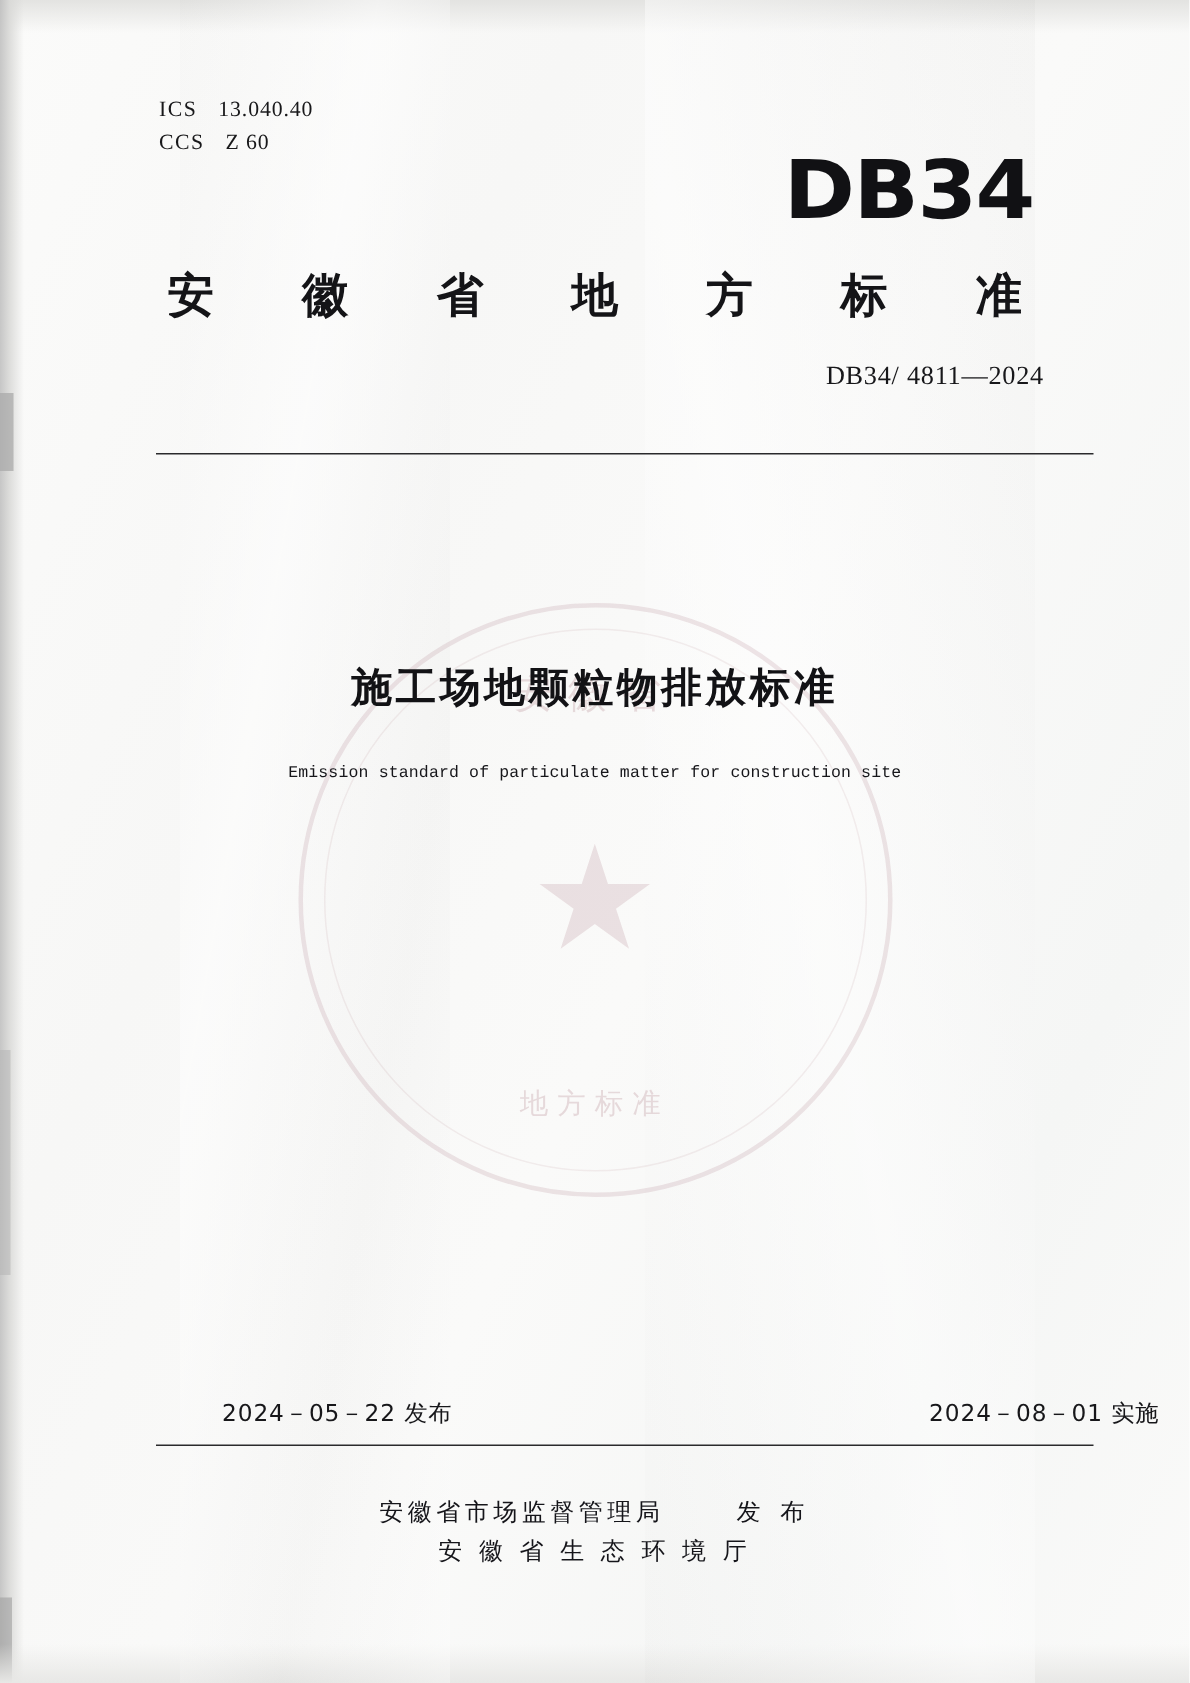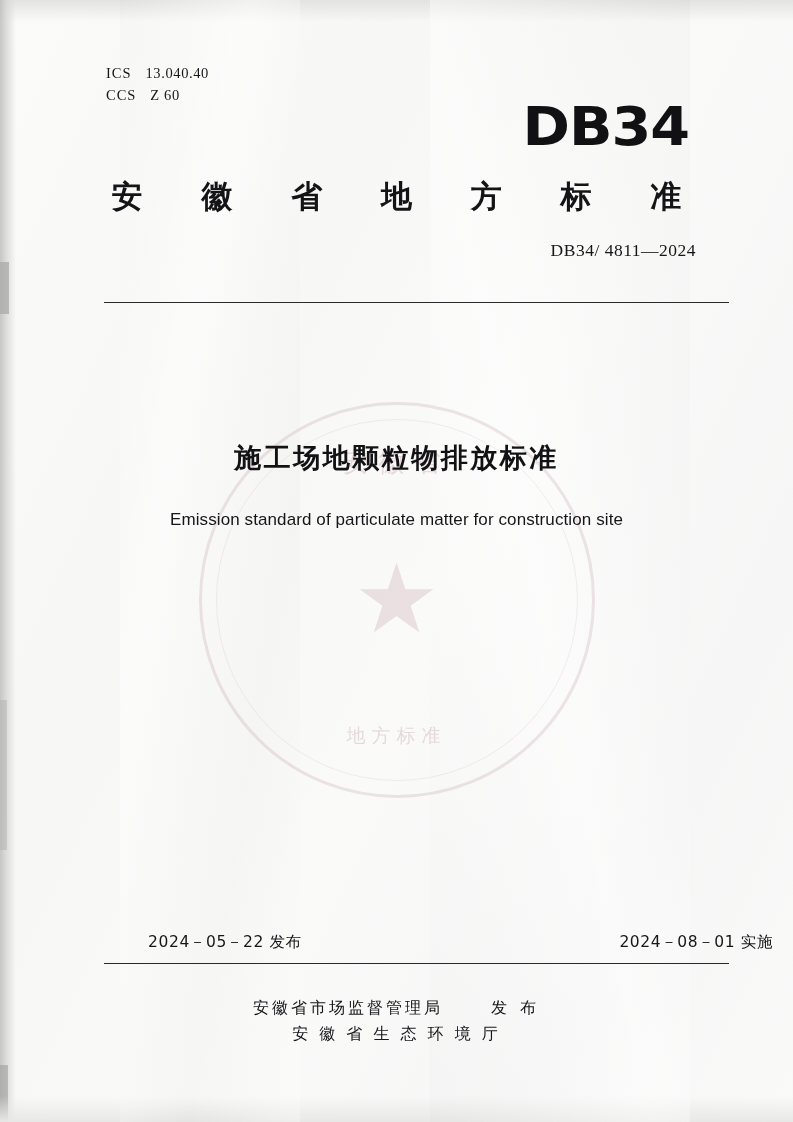--- a/index.html
+++ b/index.html
@@ -197,22 +197,22 @@
     font-weight: bold;
     font-size: 27px;
     letter-spacing: 2.5px;
     color: #121215;
   }
   .doc-title-en {
     position: absolute;
     left: 0; right: 0;
     top: 510px;
     text-align: center;
-    font-family: Liberation Sans, sans-serif;
-    font-size: 17px;
+    font-family: Liberation Mono, monospace;
+    font-size: 11px;
     color: #16161a;
     letter-spacing: .1px;
   }
 
   .date-row {
     position: absolute;
     left: 104px;
     width: 625px;
     top: 932px;
     height: 28px;

